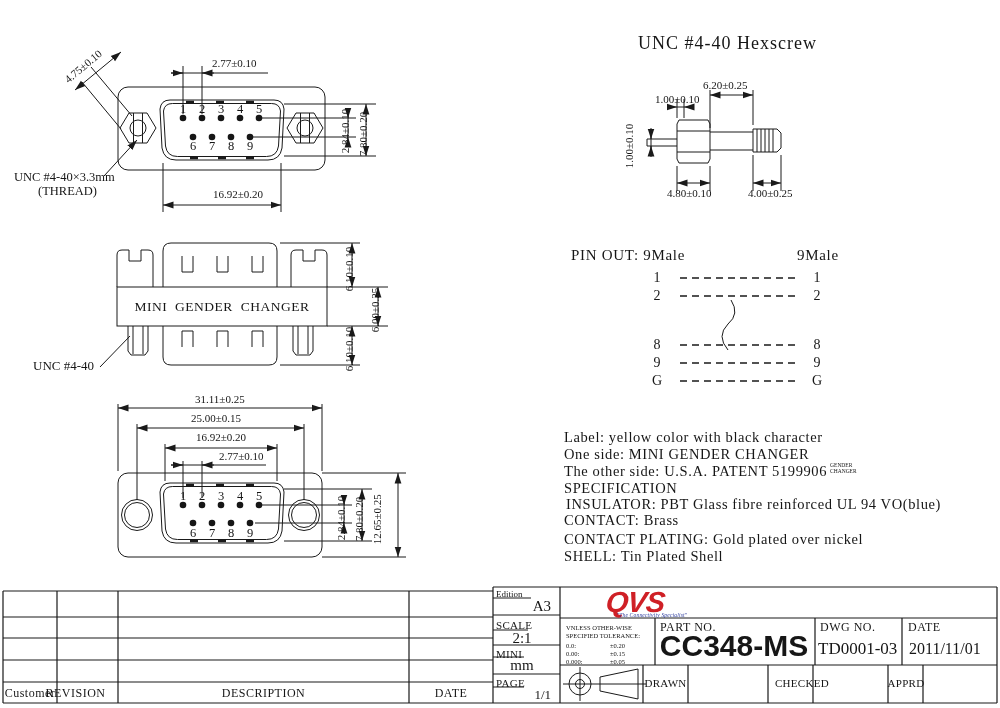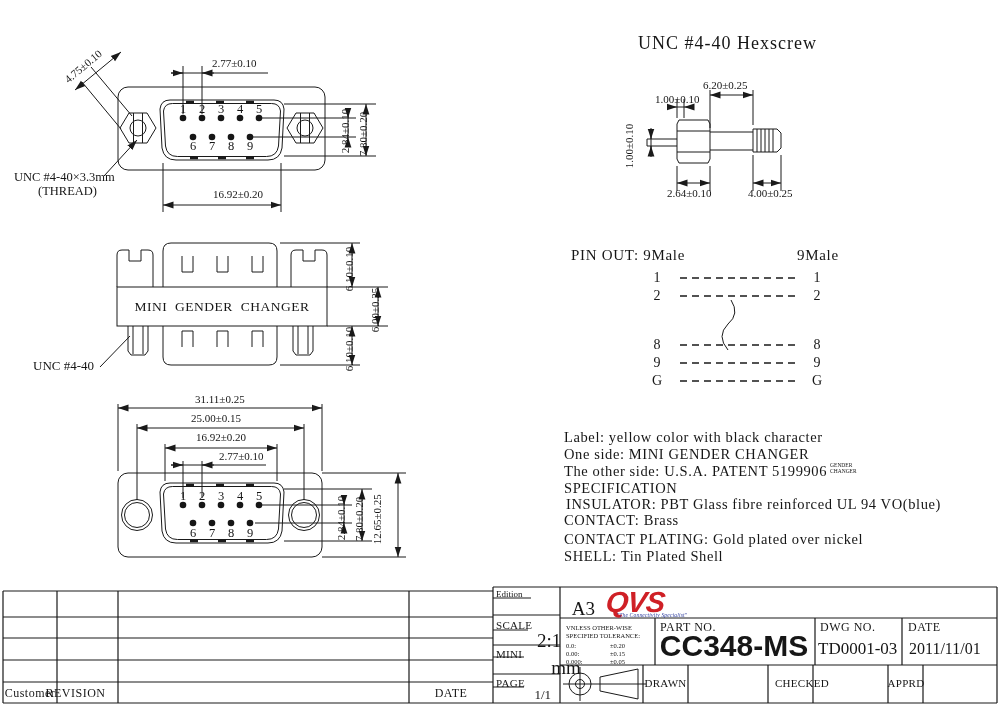--- a/index.html
+++ b/index.html
@@ -11,21 +11,21 @@
   .v{transform:rotate(-90deg);transform-origin:left bottom;}
   .r40{transform:rotate(-40deg);transform-origin:left bottom;}
   .pn{font-size:12.5px;width:10px;text-align:center;}
   .ctr{text-align:center;}
   .spec{font-size:14.5px;letter-spacing:0.6px;}
   .psup{display:inline-block;font-size:5.5px;line-height:1.05;vertical-align:3px;margin-left:3px;letter-spacing:0;}
   .psup span{display:block;}
   .tol{font-size:6.5px;letter-spacing:0;}
   .tbl{font-size:12px;letter-spacing:0.5px;}
   .tbs{font-size:11px;letter-spacing:0.3px;}
-  .val{font-size:19px;margin-left:44px;}
+  .val{font-size:15px;}
   .logo{font-family:"Liberation Sans",sans-serif;font-weight:900;font-style:italic;
         font-size:29px;letter-spacing:-1px;color:#cf2026;transform:skewX(-6deg);line-height:1;}
   .tag{font-size:5.5px;font-style:italic;color:#27379b;letter-spacing:0.2px;}
   .part{font-family:"Liberation Sans",sans-serif;font-weight:bold;font-size:30px;line-height:1;}
 </style>
 </head>
 <body>
 
 <div class="sheet">
 
@@ -196,21 +196,21 @@
   <span class="t d" style="left:213px;top:188px">16.92±0.20</span>
   <span class="t d v" style="left:351px;top:141px">2.84±0.10</span>
   <span class="t d v" style="left:369px;top:144px">7.80±0.20</span>
   <span class="t" style="left:14px;top:170px;font-size:12.5px">UNC #4-40×3.3mm</span>
   <span class="t" style="left:38px;top:184px;font-size:12.5px">(THREAD)</span>
 
   <span class="t" style="left:638px;top:33px;font-size:18px;letter-spacing:1px">UNC #4-40 Hexscrew</span>
   <span class="t d" style="left:703px;top:79px">6.20±0.25</span>
   <span class="t d" style="left:655px;top:93px">1.00±0.10</span>
   <span class="t d v" style="left:635px;top:156px">1.00±0.10</span>
-  <span class="t d" style="left:667px;top:187px">2.64±0.10</span>
+  <span class="t d" style="left:667px;top:187px">4.80±0.10</span>
   <span class="t d" style="left:748px;top:187px">4.00±0.25</span>
 
   <span class="t ctr" style="left:122px;top:299px;width:200px;font-size:13.5px;letter-spacing:0.5px;word-spacing:4px">MINI GENDER CHANGER</span>
   <span class="t d v" style="left:355px;top:279px">6.10±0.10</span>
   <span class="t d v" style="left:381px;top:320px">6.00±0.25</span>
   <span class="t d v" style="left:355px;top:359px">6.10±0.10</span>
   <span class="t" style="left:33px;top:359px;font-size:13px">UNC #4-40</span>
 
   <span class="t" style="left:571px;top:247px;font-size:15px;letter-spacing:0.7px">PIN OUT: 9Male</span>
   <span class="t" style="left:797px;top:247px;font-size:15px;letter-spacing:0.7px">9Male</span>
@@ -247,21 +247,21 @@
   <span class="t spec" style="left:564px;top:463px"><span>The other side: U.S.A. PATENT 5199906</span><span class="psup"><span>GENDER</span><span>CHANGER</span></span></span>
   <span class="t spec" style="left:564px;top:480px">SPECIFICATION</span>
   <span class="t spec" style="left:566px;top:496px">INSULATOR: PBT Glass fibre reinforced UL 94 VO(blue)</span>
   <span class="t spec" style="left:564px;top:512px">CONTACT: Brass</span>
   <span class="t spec" style="left:564px;top:531px">CONTACT PLATING: Gold plated over nickel</span>
   <span class="t spec" style="left:564px;top:548px">SHELL: Tin Plated Shell</span>
 
   <span class="t" style="left:496px;top:589px;font-size:9px">Edition</span>
   <span class="t val" style="left:493px;top:598px;width:58px;text-align:right;padding-right:8px">A3</span>
   <span class="t tbs" style="left:496px;top:619px">SCALE</span>
-  <span class="t val" style="left:493px;top:630px;width:58px;text-align:left;padding-right:6px">2:1</span>
+  <span class="t val" style="left:493px;top:630px;width:58px;text-align:center;padding-right:6px">2:1</span>
   <span class="t tbs" style="left:496px;top:648px">MINI</span>
   <span class="t val" style="left:493px;top:657px;width:58px;text-align:center;padding-right:6px">mm</span>
   <span class="t tbs" style="left:496px;top:677px">PAGE</span>
   <span class="t" style="left:493px;top:688px;width:58px;text-align:right;padding-right:10px;font-size:13px">1/1</span>
 
   <span class="t logo" style="left:606px;top:588px">QVS</span>
   <span class="t tag ctr" style="left:596px;top:612px;width:112px">"The Connectivity Specialist"</span>
 
   <span class="t tol" style="left:566px;top:624px">VNLESS OTHER-WISE</span>
   <span class="t tol" style="left:566px;top:632px">SPECIFIED TOLERANCE:</span>
@@ -278,15 +278,16 @@
   <span class="t" style="left:818px;top:639px;font-size:17px">TD0001-03</span>
   <span class="t tbl" style="left:908px;top:621px">DATE</span>
   <span class="t" style="left:909px;top:640px;font-size:16px">2011/11/01</span>
 
   <span class="t tbs ctr" style="left:643px;top:677px;width:45px">DRAWN</span>
   <span class="t tbs ctr" style="left:766px;top:677px;width:72px">CHECKED</span>
   <span class="t tbs ctr" style="left:886px;top:677px;width:40px">APPRD</span>
 
   <span class="t tbl ctr" style="left:3px;top:687px;width:54px">Customer</span>
   <span class="t tbl ctr" style="left:45px;top:687px;width:61px">REVISION</span>
+  <span class="t tbl ctr" style="left:118px;top:687px;width:291px">DESCRIPTION</span>
   <span class="t tbl ctr" style="left:409px;top:687px;width:84px">DATE</span>
 
 </div>
 
 </body></html>

